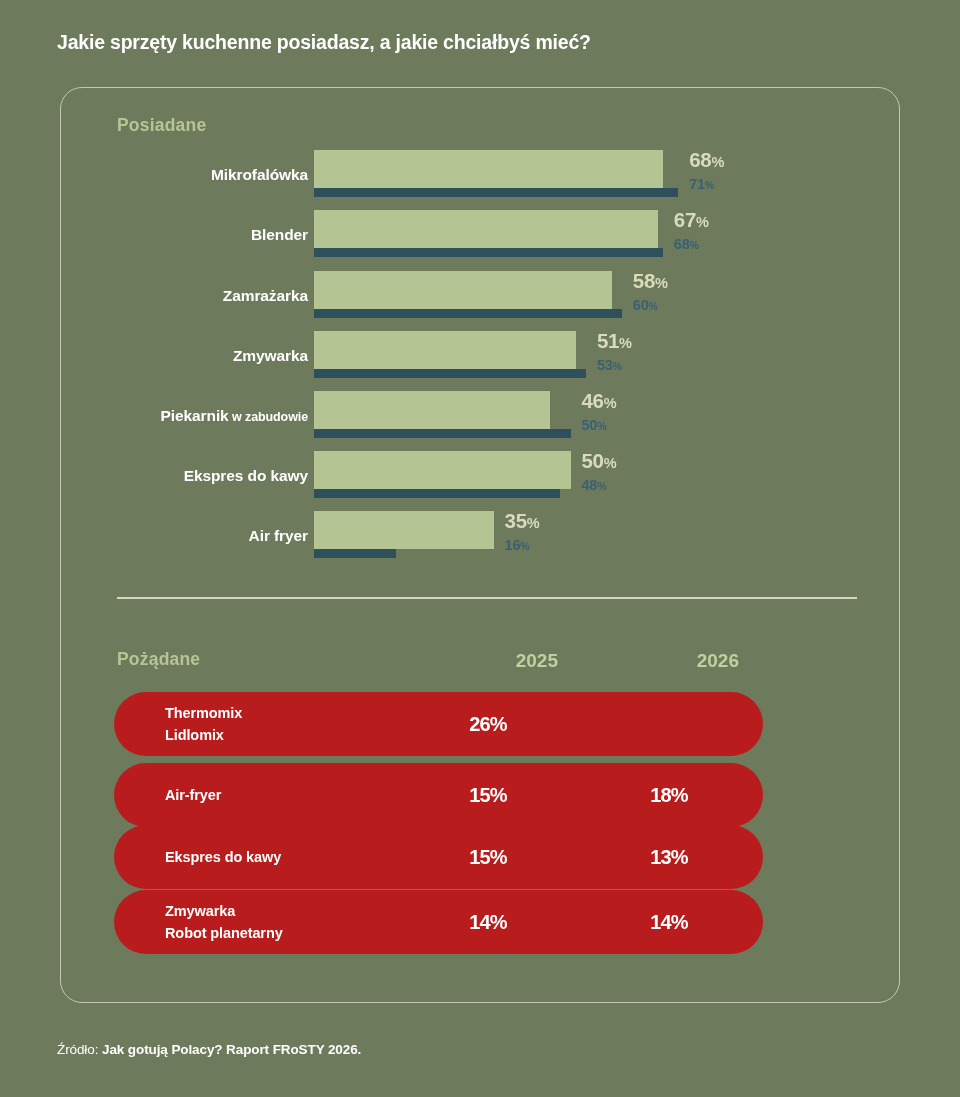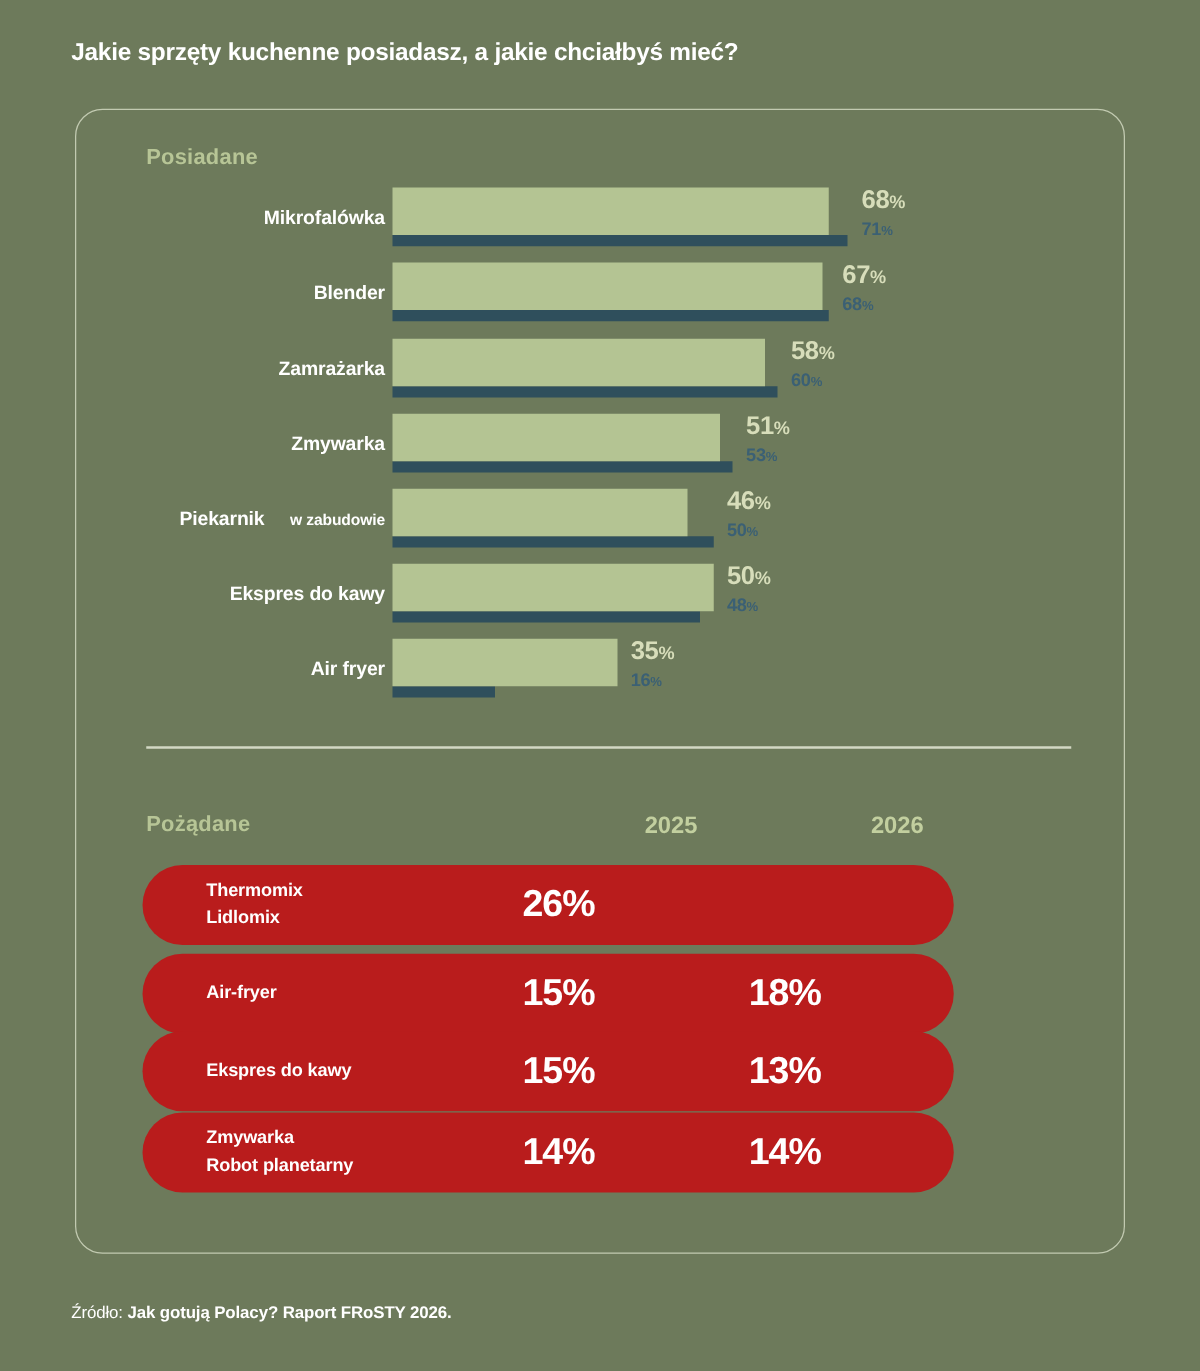--- a/index.html
+++ b/index.html
@@ -74,21 +74,20 @@
     white-space: nowrap;
     font-size: 15.5px;
     font-weight: bold;
     color: #ffffff;
     letter-spacing: -0.1px;
   }
   .bar-label .sub {
     font-size: 12.5px;
     font-weight: bold;
     letter-spacing: -0.1px;
-    margin-left: 17px;
   }
   .bar-track {
     position: absolute;
     left: 314px;
     top: 0;
     height: 56px;
   }
   .bar-main {
     position: absolute;
     left: 0;
@@ -170,24 +169,24 @@
     font-weight: bold;
     color: #ffffff;
     line-height: 1.55;
     letter-spacing: -0.1px;
     white-space: pre-line;
   }
   .trow-v1, .trow-v2 {
     position: absolute;
     top: 50%;
     transform: translateY(-50%);
-    font-size: 30px;
-    font-weight: bold;
-    color: #ffffff;
-    text-align: left;
+    font-size: 20px;
+    font-weight: bold;
+    color: #ffffff;
+    text-align: center;
     letter-spacing: -0.8px;
   }
   .trow-v1 { left: 304px; width: 140px; }
   .trow-v2 { left: 485px; width: 140px; }
 
   
   .footer {
     position: absolute;
     left: 57px;
     top: 1042px;

